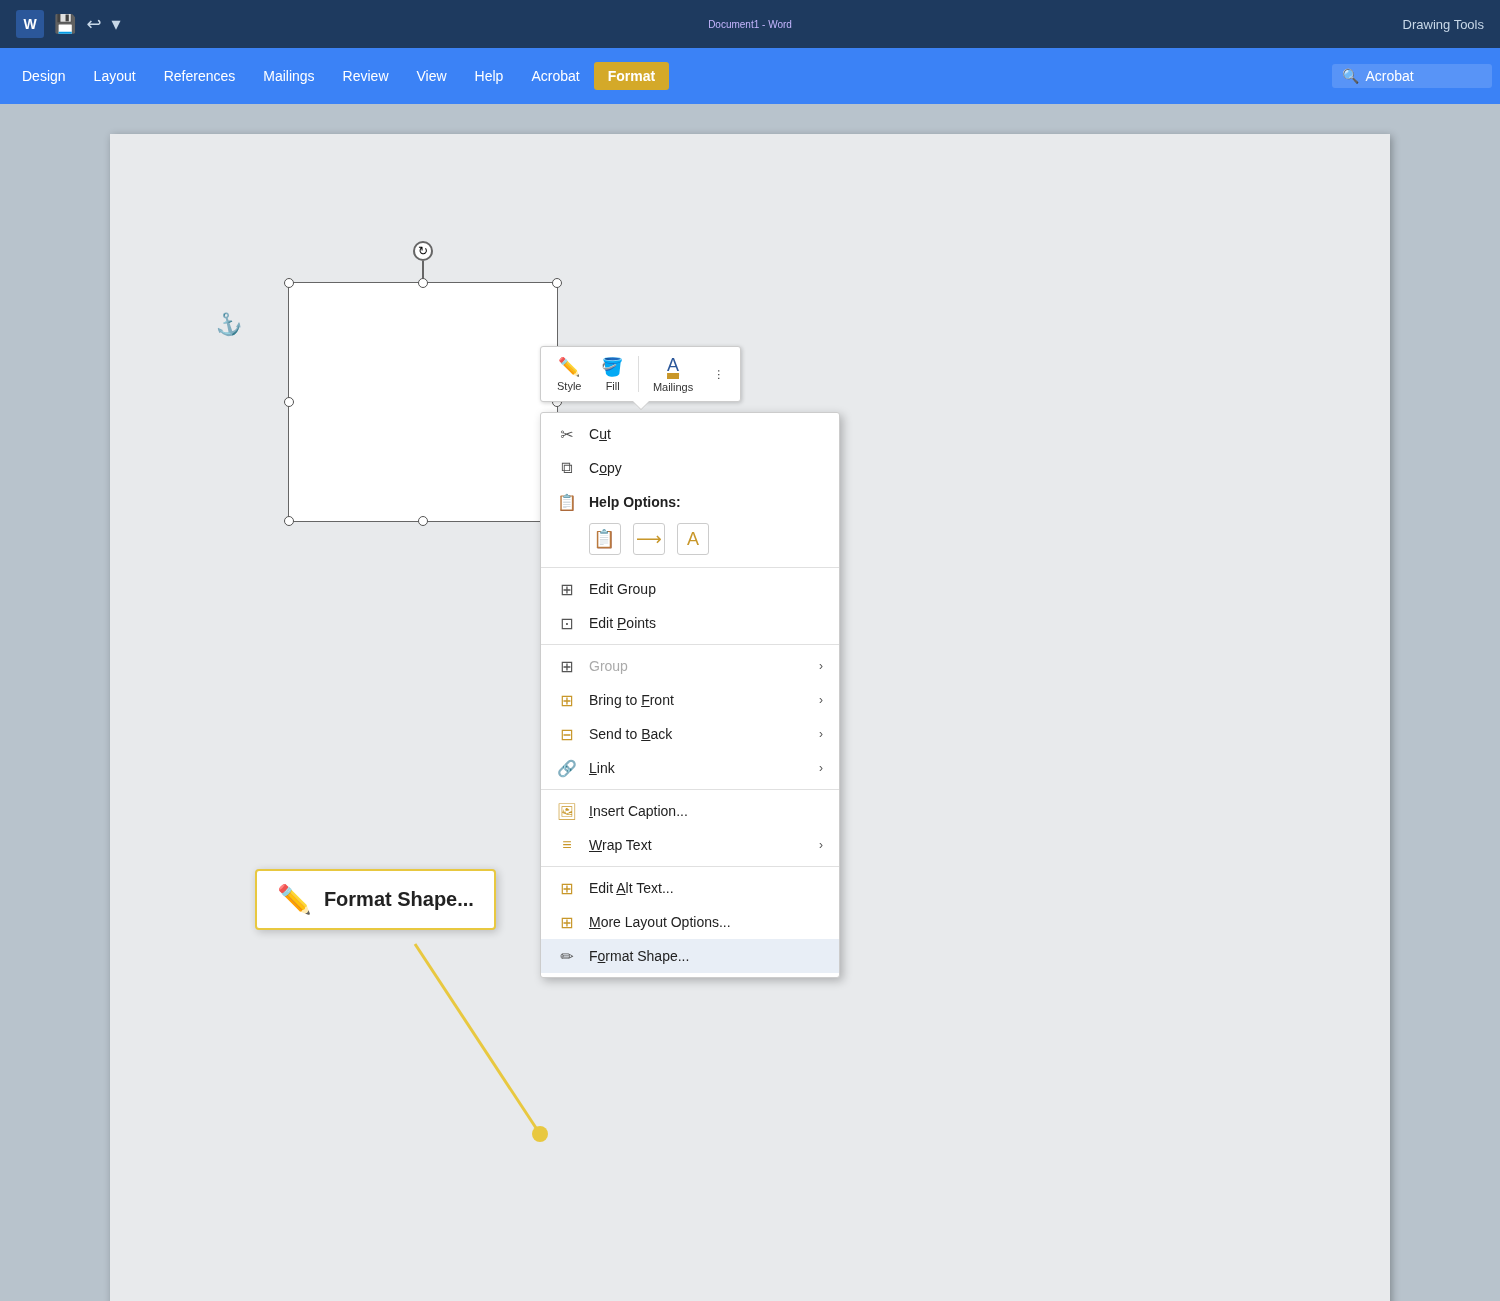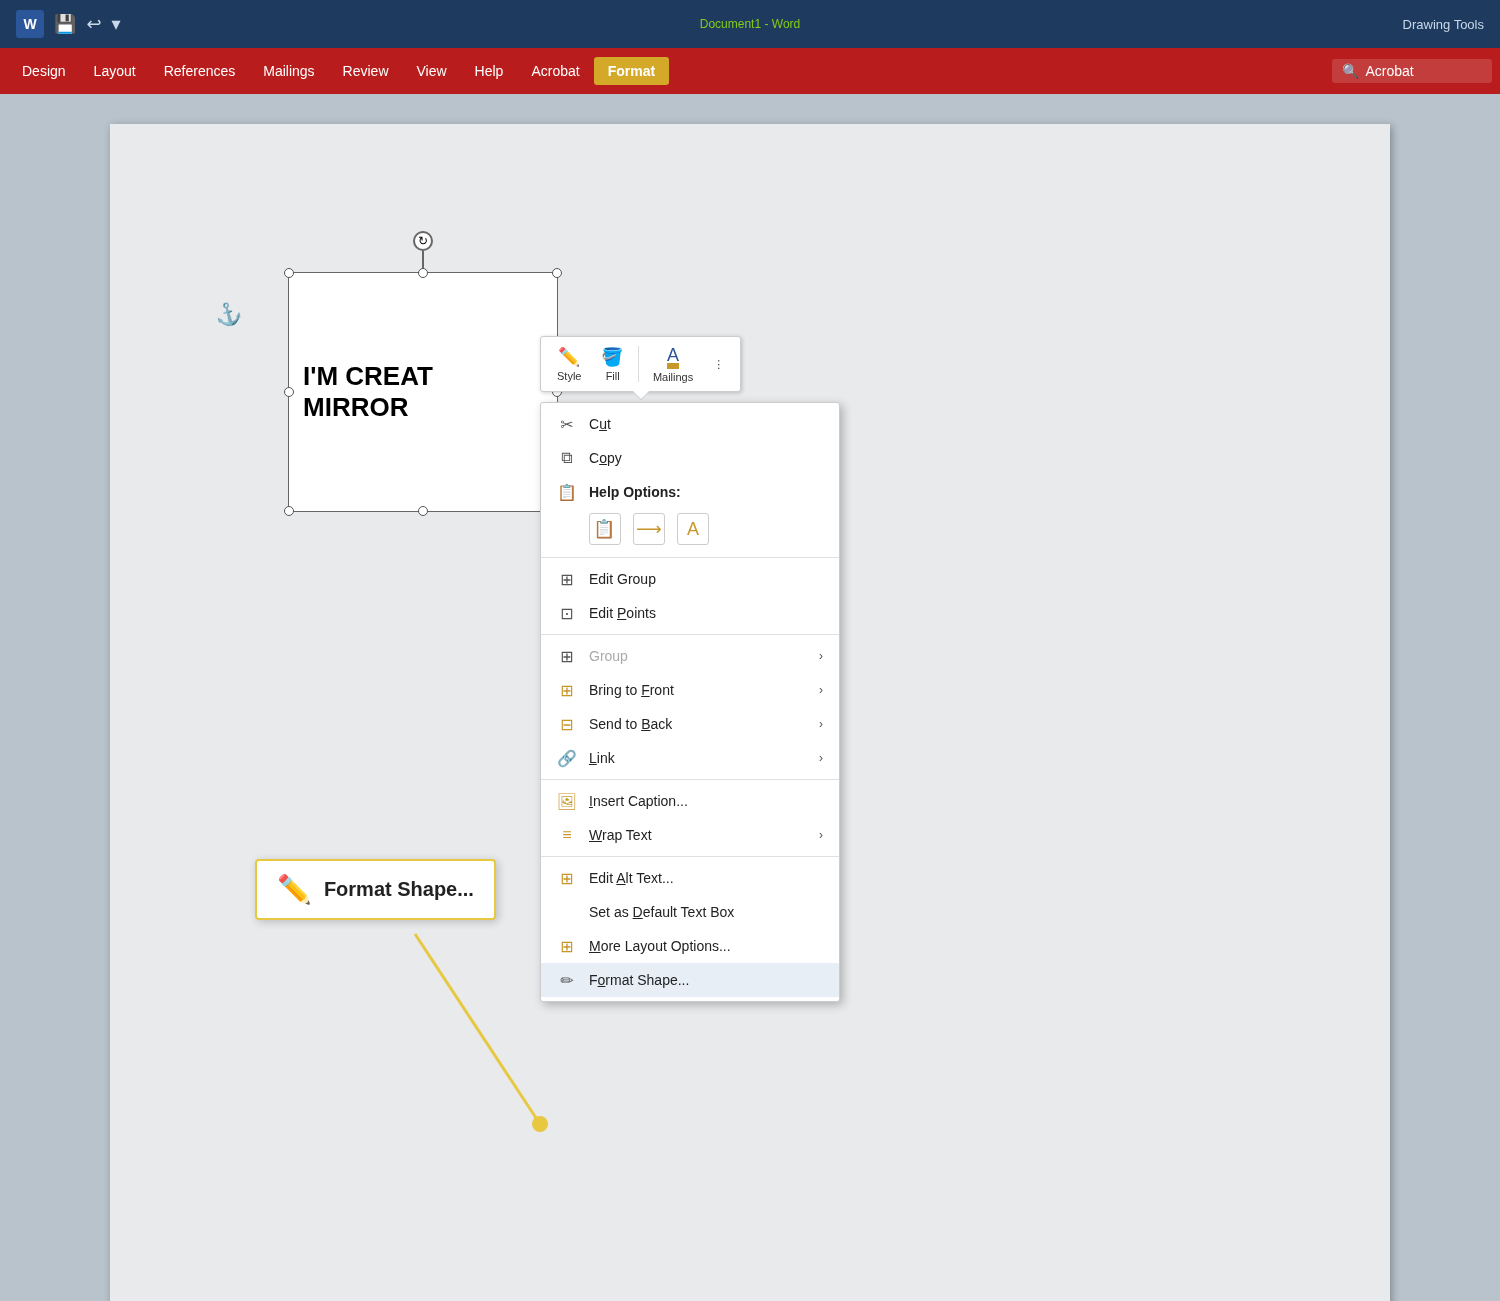--- a/index.html
+++ b/index.html
@@ -25,22 +25,22 @@
     }
     .title-bar-left {
       display: flex;
       align-items: center;
       gap: 10px;
     }
     .title-bar-center {
       position: absolute;
       left: 50%;
       transform: translateX(-50%);
-      color: #84cc16;
-      font-size: 12px;
+      color: #c4b5fd;
+      font-size: 10px;
       white-space: nowrap;
     }
     .title-bar-right {
       display: flex;
       align-items: center;
       gap: 8px;
       color: #c8d8e8;
       font-size: 13px;
     }
     .word-icon {
@@ -57,22 +57,22 @@
     }
     .quick-access-icon {
       color: #c8d8e8;
       font-size: 18px;
       cursor: pointer;
     }
 
     
     .menu-bar {
       width: 100%;
-      height: 46px;
-      background: #b91c1c;
+      height: 56px;
+      background: #3b82f6;
       display: flex;
       align-items: center;
       padding: 0 8px;
       gap: 0;
     }
     .menu-item {
       color: #ffffff;
       font-size: 14px;
       padding: 6px 14px;
       cursor: pointer;
@@ -399,24 +399,20 @@
 
       <div class="handle handle-tl"></div>
       <div class="handle handle-tm"></div>
       <div class="handle handle-tr"></div>
       <div class="handle handle-ml"></div>
       <div class="handle handle-mr"></div>
       <div class="handle handle-bl"></div>
       <div class="handle handle-bm"></div>
       <div class="handle handle-br"></div>
 
-      <div class="text-box-content">
-        <div>I'M CREAT</div>
-        <div>MIRROR</div>
-      </div>
     </div>
 
     <div class="mini-toolbar">
       <div class="mini-btn">
         <span class="mini-btn-icon">✏️</span>
         <span>Style</span>
       </div>
       <div class="mini-btn">
         <span class="mini-btn-icon" style="color:#c8972a;">🪣</span>
         <span>Fill</span>
@@ -502,24 +498,20 @@
         <span class="ctx-label"><span class="underline">W</span>rap Text</span>
         <span class="ctx-arrow">›</span>
       </div>
       <div class="ctx-separator"></div>
 
       <div class="ctx-item">
         <div class="ctx-icon colored">⊞</div>
         <span class="ctx-label">Edit <span class="underline">A</span>lt Text...</span>
       </div>
 
-      <div class="ctx-item">
-        <div class="ctx-icon"></div>
-        <span class="ctx-label">Set as <span class="underline">D</span>efault Text Box</span>
-      </div>
 
       <div class="ctx-item">
         <div class="ctx-icon colored">⊞</div>
         <span class="ctx-label"><span class="underline">M</span>ore Layout Options...</span>
       </div>
 
       <div class="ctx-item highlighted">
         <div class="ctx-icon">✏</div>
         <span class="ctx-label">F<span class="underline">o</span>rmat Shape...</span>
       </div>

